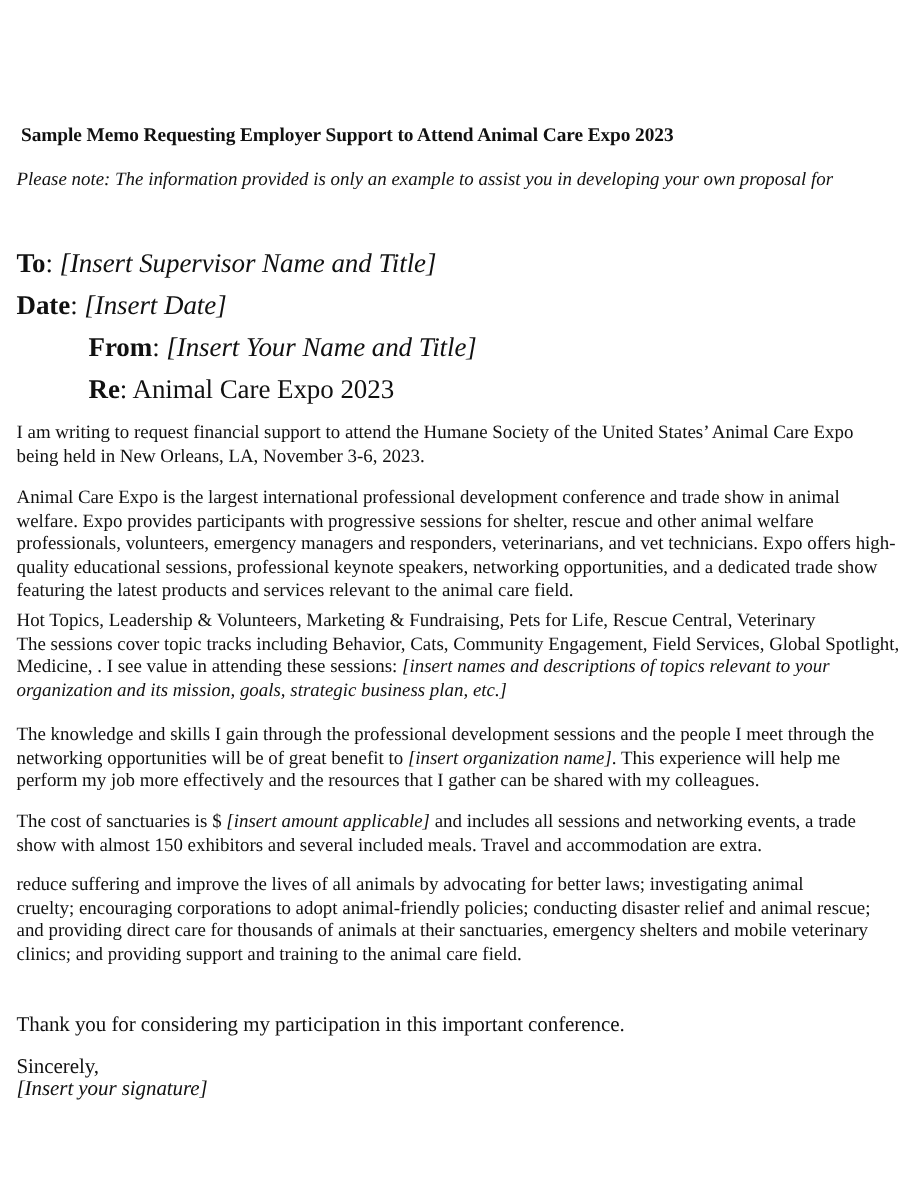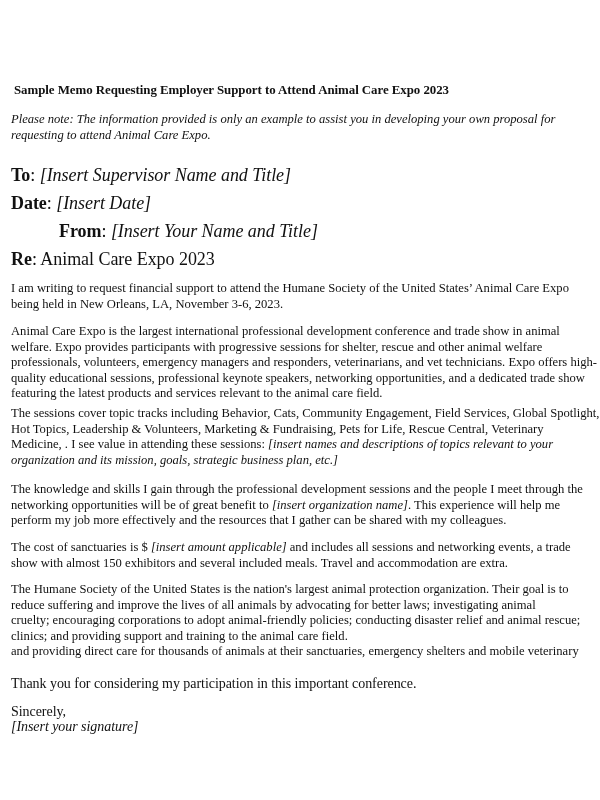--- a/index.html
+++ b/index.html
@@ -16,73 +16,71 @@
 </style>
 </head>
 <body>
 
 <div class="page">
 
   <div class="t title">Sample Memo Requesting Employer Support to Attend Animal Care Expo 2023</div>
 
   <div class="blk" style="top:112px;">
     <div class="it">Please note: The information provided is only an example to assist you in developing your own proposal for</div>
-    <div class="it">requesting to attend Animal Care Expo.</div>
   </div>
 
   <div class="t hdr" style="top:168px;">
     <b>To</b>: <span class="it">[Insert Supervisor Name and Title]</span>
   </div>
   <div class="t hdr" style="top:196px;">
     <b>Date</b>: <span class="it">[Insert Date]</span>
   </div>
   <div class="t hdr" style="top:224px;margin-left:48px;">
     <b>From</b>: <span class="it">[Insert Your Name and Title]</span>
   </div>
-  <div class="t hdr" style="top:252px;">
+  <div class="t hdr" style="top:252px;margin-left:48px;">
     <b>Re</b>: <span>Animal Care Expo 2023</span>
   </div>
 
   <div class="blk" style="top:281px;">
     <div>I am writing to request financial support to attend the Humane Society of the United States’ Animal Care Expo</div>
     <div>being held in New Orleans, LA, November 3-6, 2023.</div>
   </div>
 
   <div class="blk" style="top:324px;">
     <div>Animal Care Expo is the largest international professional development conference and trade show in animal</div>
     <div>welfare. Expo provides participants with progressive sessions for shelter, rescue and other animal welfare</div>
     <div>professionals, volunteers, emergency managers and responders, veterinarians, and vet technicians. Expo offers high-</div>
     <div>quality educational sessions, professional keynote speakers, networking opportunities, and a dedicated trade show</div>
     <div>featuring the latest products and services relevant to the animal care field.</div>
   </div>
 
   <div class="blk" style="top:406px;">
+    <div>Hot Topics, Leadership &amp; Volunteers, Marketing &amp; Fundraising, Pets for Life, Rescue Central, Veterinary</div>
     <div>The sessions cover topic tracks including Behavior, Cats, Community Engagement, Field Services, Global Spotlight,</div>
-    <div>Hot Topics, Leadership &amp; Volunteers, Marketing &amp; Fundraising, Pets for Life, Rescue Central, Veterinary</div>
     <div><span>Medicine, . I see value in attending these sessions: </span><span class="it">[insert names and descriptions of topics relevant to your</span></div>
     <div class="it">organization and its mission, goals, strategic business plan, etc.]</div>
   </div>
 
   <div class="blk" style="top:482px;">
     <div>The knowledge and skills I gain through the professional development sessions and the people I meet through the</div>
     <div><span>networking opportunities will be of great benefit to </span><span class="it">[insert organization name]</span><span>. This experience will help me</span></div>
     <div>perform my job more effectively and the resources that I gather can be shared with my colleagues.</div>
   </div>
 
   <div class="blk" style="top:540px;">
     <div><span>The cost of sanctuaries is $ </span><span class="it">[insert amount applicable]</span><span> and includes all sessions and networking events, a trade</span></div>
     <div>show with almost 150 exhibitors and several included meals. Travel and accommodation are extra.</div>
   </div>
 
   <div class="blk" style="top:582px;">
-    <div>The Humane Society of the United States is the nation's largest animal protection organization. Their goal is to</div>
     <div>reduce suffering and improve the lives of all animals by advocating for better laws; investigating animal</div>
     <div>cruelty; encouraging corporations to adopt animal-friendly policies; conducting disaster relief and animal rescue;</div>
+    <div>and providing direct care for thousands of animals at their sanctuaries, emergency shelters and mobile veterinary</div>
     <div>clinics; and providing support and training to the animal care field.</div>
-    <div>and providing direct care for thousands of animals at their sanctuaries, emergency shelters and mobile veterinary</div>
   </div>
 
   <div class="t" style="top:676px;">Thank you for considering my participation in this important conference.</div>
 
   <div class="t" style="top:704px;">Sincerely,</div>
   <div class="t it" style="top:719px;">[Insert your signature]</div>
 
 </div>
 
 </body></html>

